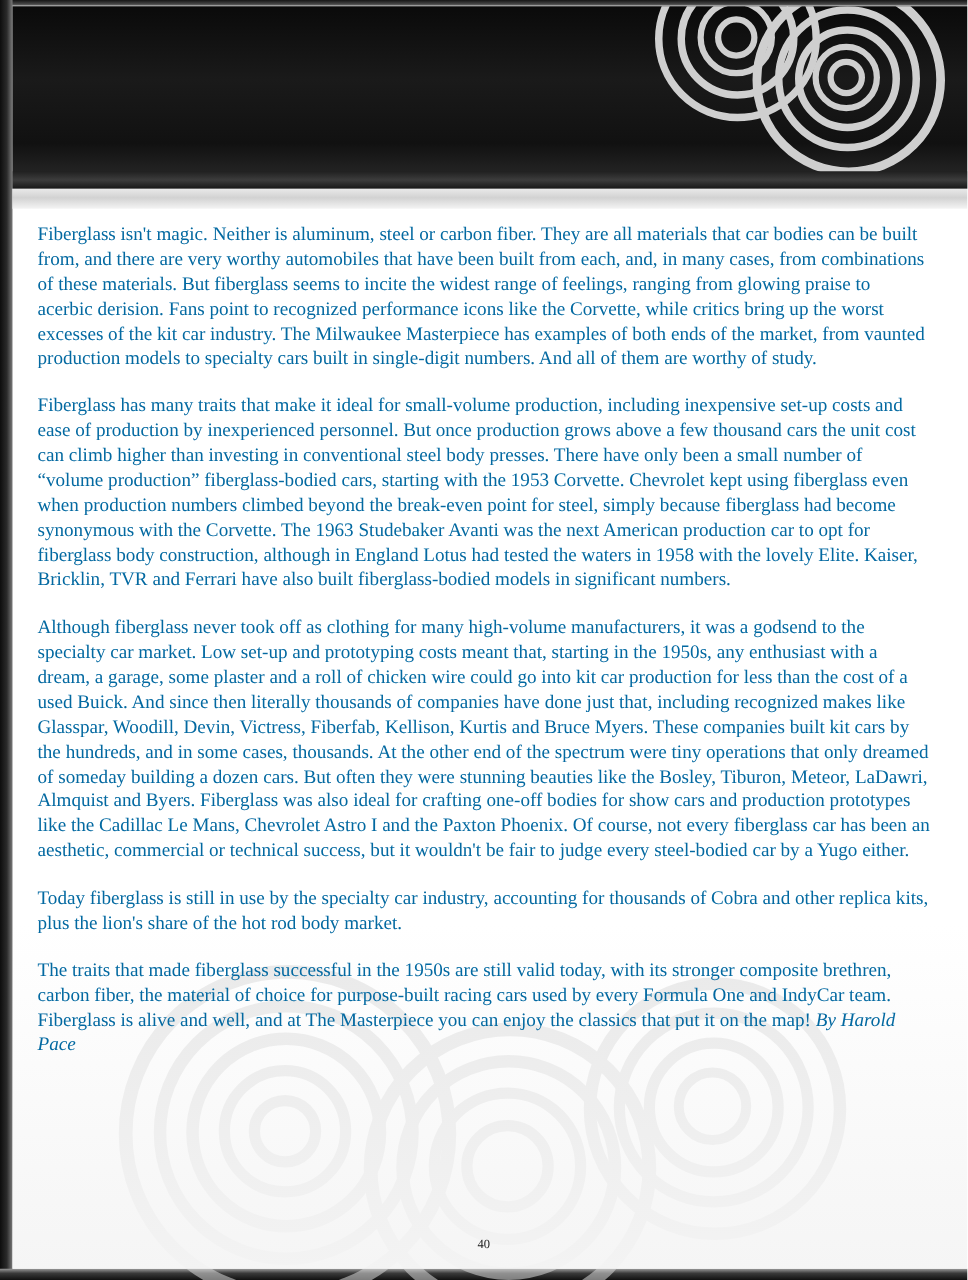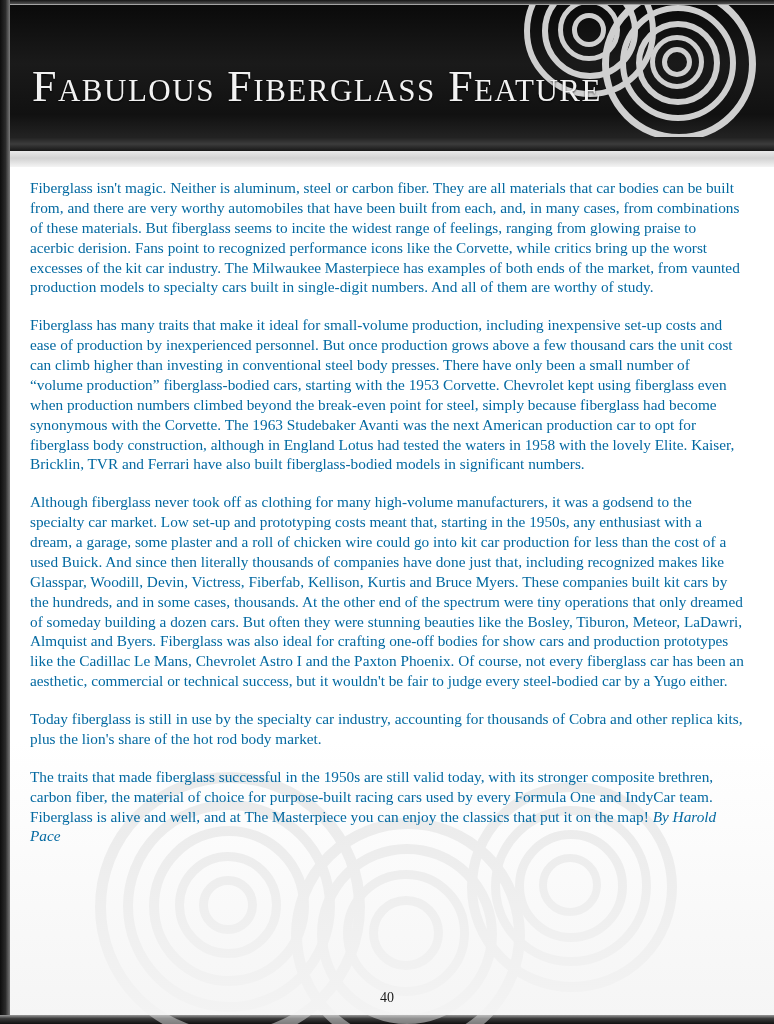--- a/index.html
+++ b/index.html
@@ -125,21 +125,21 @@
     font-style: italic;
   }
 
   
   .folio {
     position: absolute;
     left: 0;
     top: 990px;
     width: 774px;
     text-align: center;
-    font-size: 14px;
+    font-size: 10px;
     font-family: "Liberation Serif", serif;
     color: #1a1a1a;
   }
 
   
   .paper-tint {
     position: absolute;
     left: 10px;
     top: 740px;
     width: 764px;
@@ -162,21 +162,20 @@
       <div class="ring" style="left:0px;  top:0px;  width:140px; height:140px; border-width:7px;"></div>
       <div class="ring" style="left:18px; top:18px; width:104px; height:104px; border-width:6px;"></div>
       <div class="ring" style="left:34px; top:34px; width:72px;  height:72px;  border-width:6px;"></div>
       <div class="ring" style="left:48px; top:48px; width:44px;  height:44px;  border-width:5px;"></div>
       <div class="ring" style="left:60px; top:60px; width:20px;  height:20px;  border-width:5px;"></div>
       <div class="ring" style="left:-78px; top:-22px; width:120px; height:120px; border-width:6px;"></div>
       <div class="ring" style="left:-60px; top:-4px;  width:84px;  height:84px;  border-width:6px;"></div>
       <div class="ring" style="left:-44px; top:12px;  width:52px;  height:52px;  border-width:5px;"></div>
       <div class="ring" style="left:-30px; top:26px;  width:24px;  height:24px;  border-width:5px;"></div>
     </div>
-    <div class="masthead-title">Fabulous Fiberglass Feature</div>
     <div class="masthead-rule"></div>
   </div>
 
   <div class="band-strip"></div>
 
   <div class="rings rings-bottom">
     <div class="ring" style="left:0px;   top:0px;   width:248px; height:248px; border-width:11px;"></div>
     <div class="ring" style="left:28px;  top:28px;  width:192px; height:192px; border-width:10px;"></div>
     <div class="ring" style="left:54px;  top:54px;  width:140px; height:140px; border-width:10px;"></div>
     <div class="ring" style="left:80px;  top:80px;  width:88px;  height:88px;  border-width:9px;"></div>

